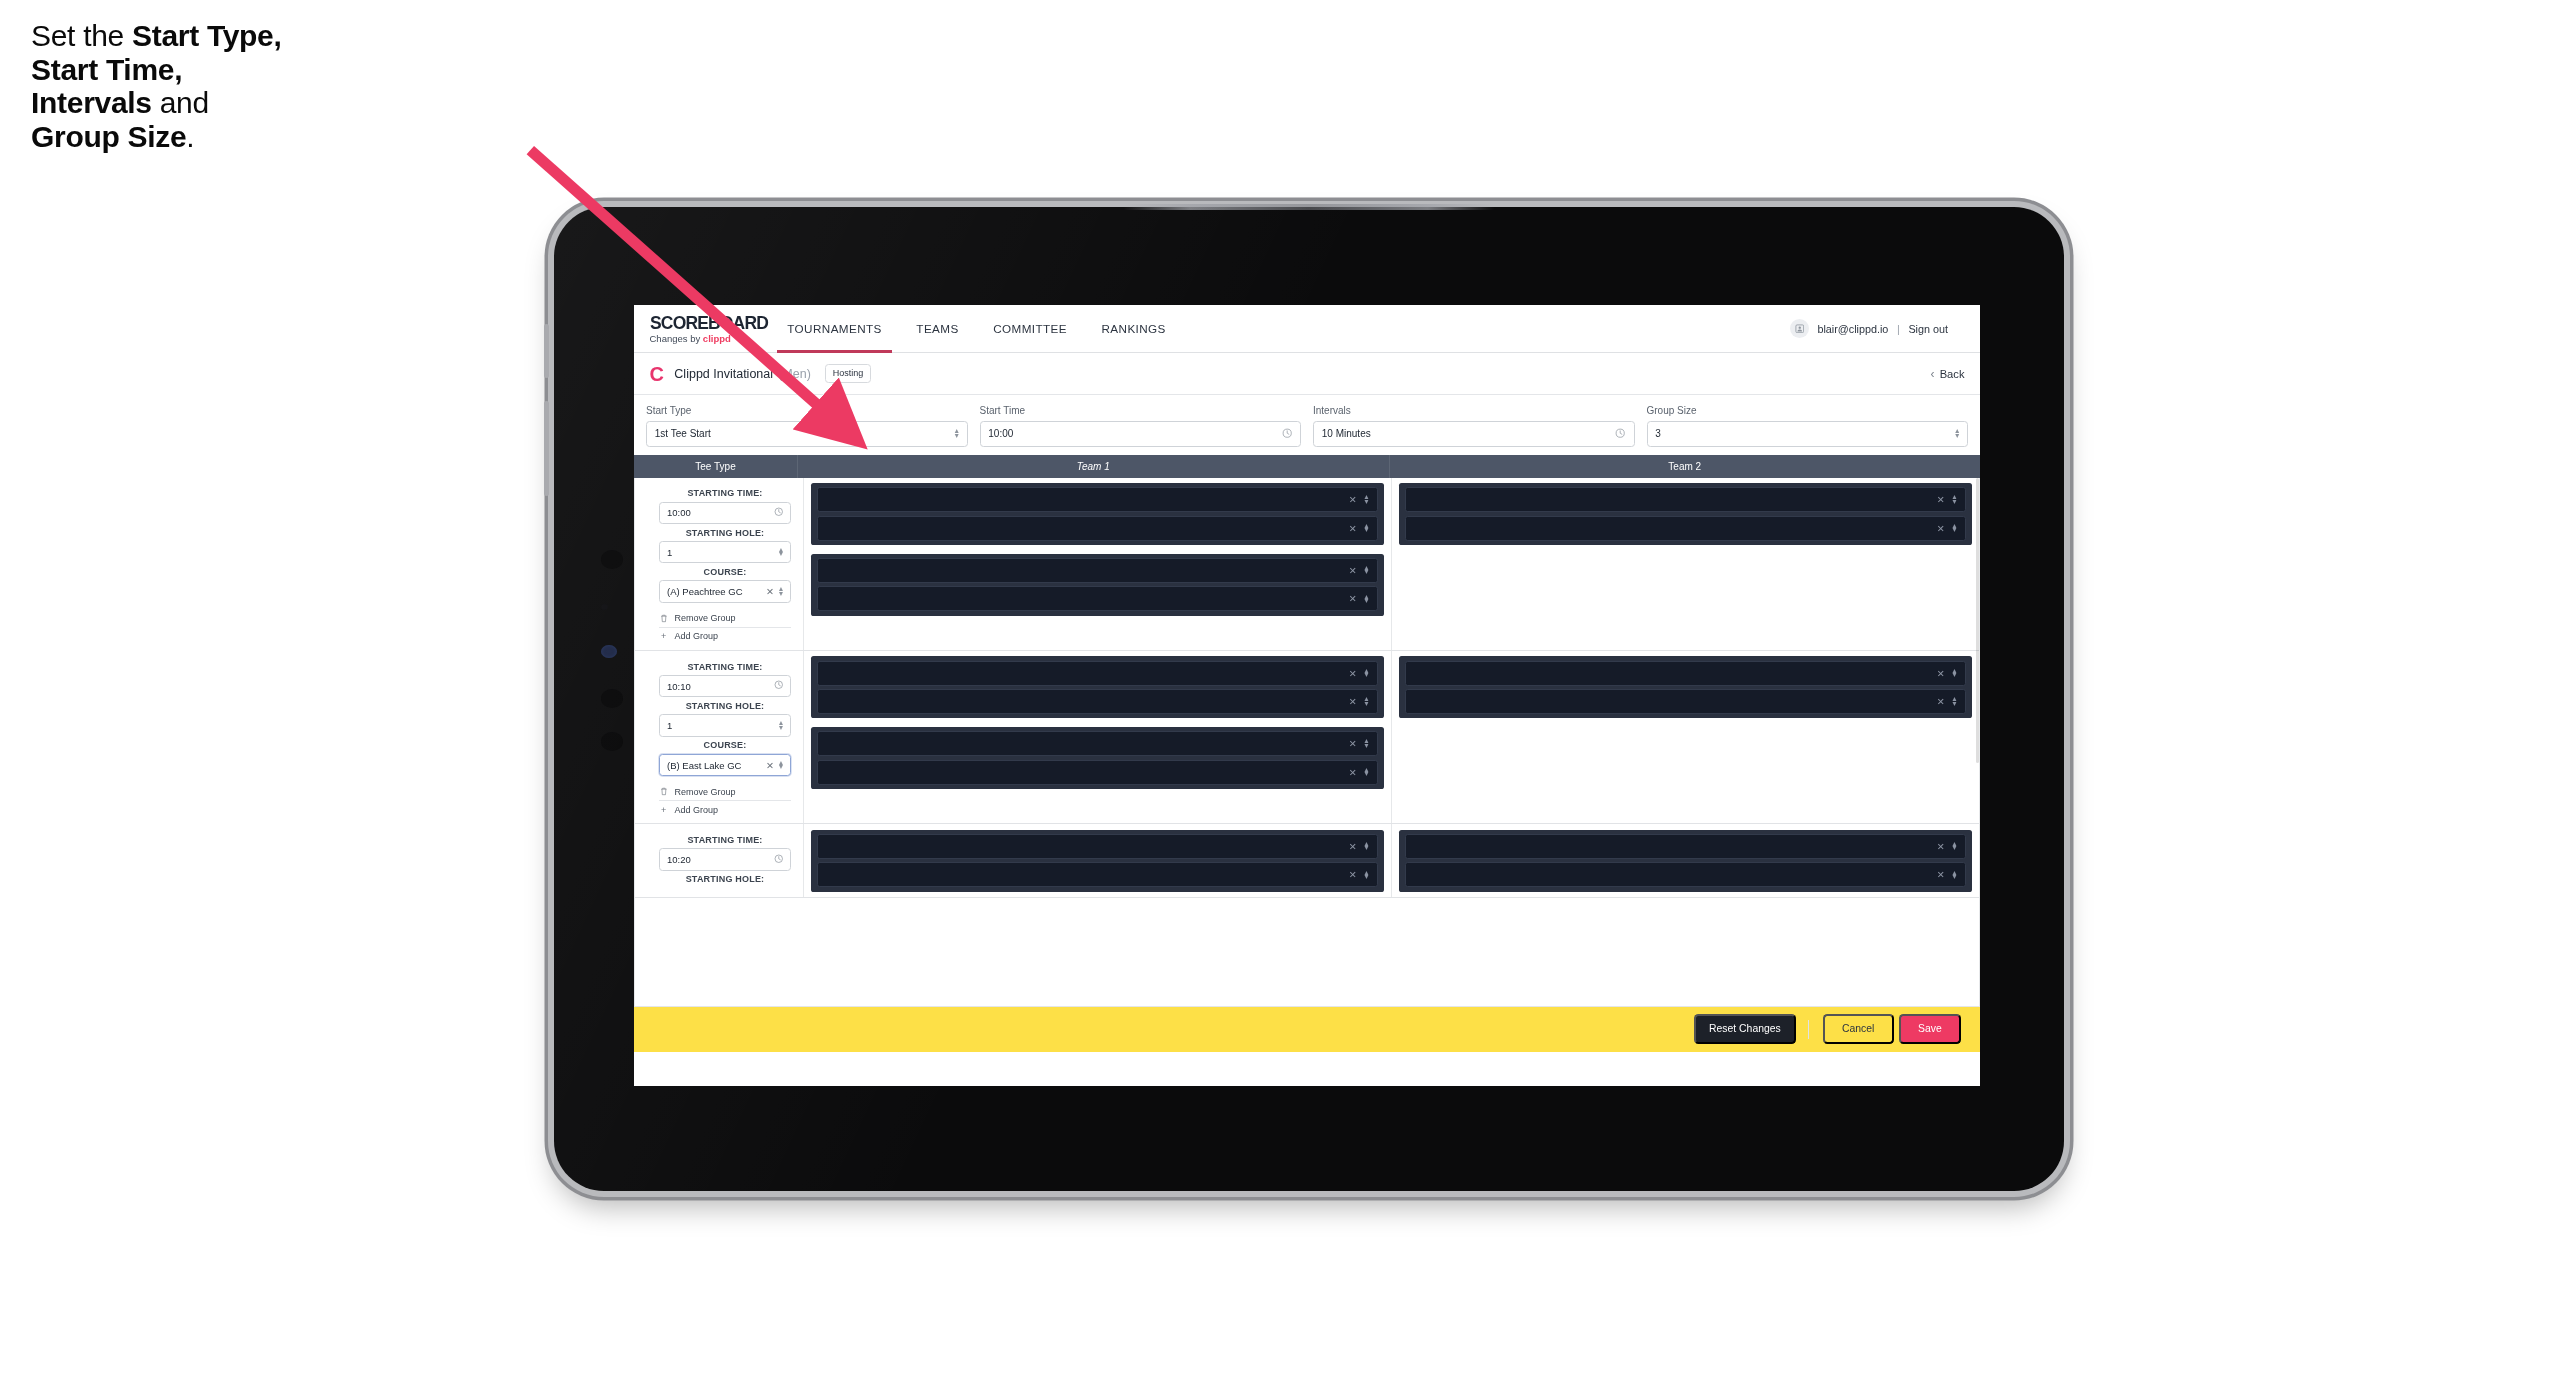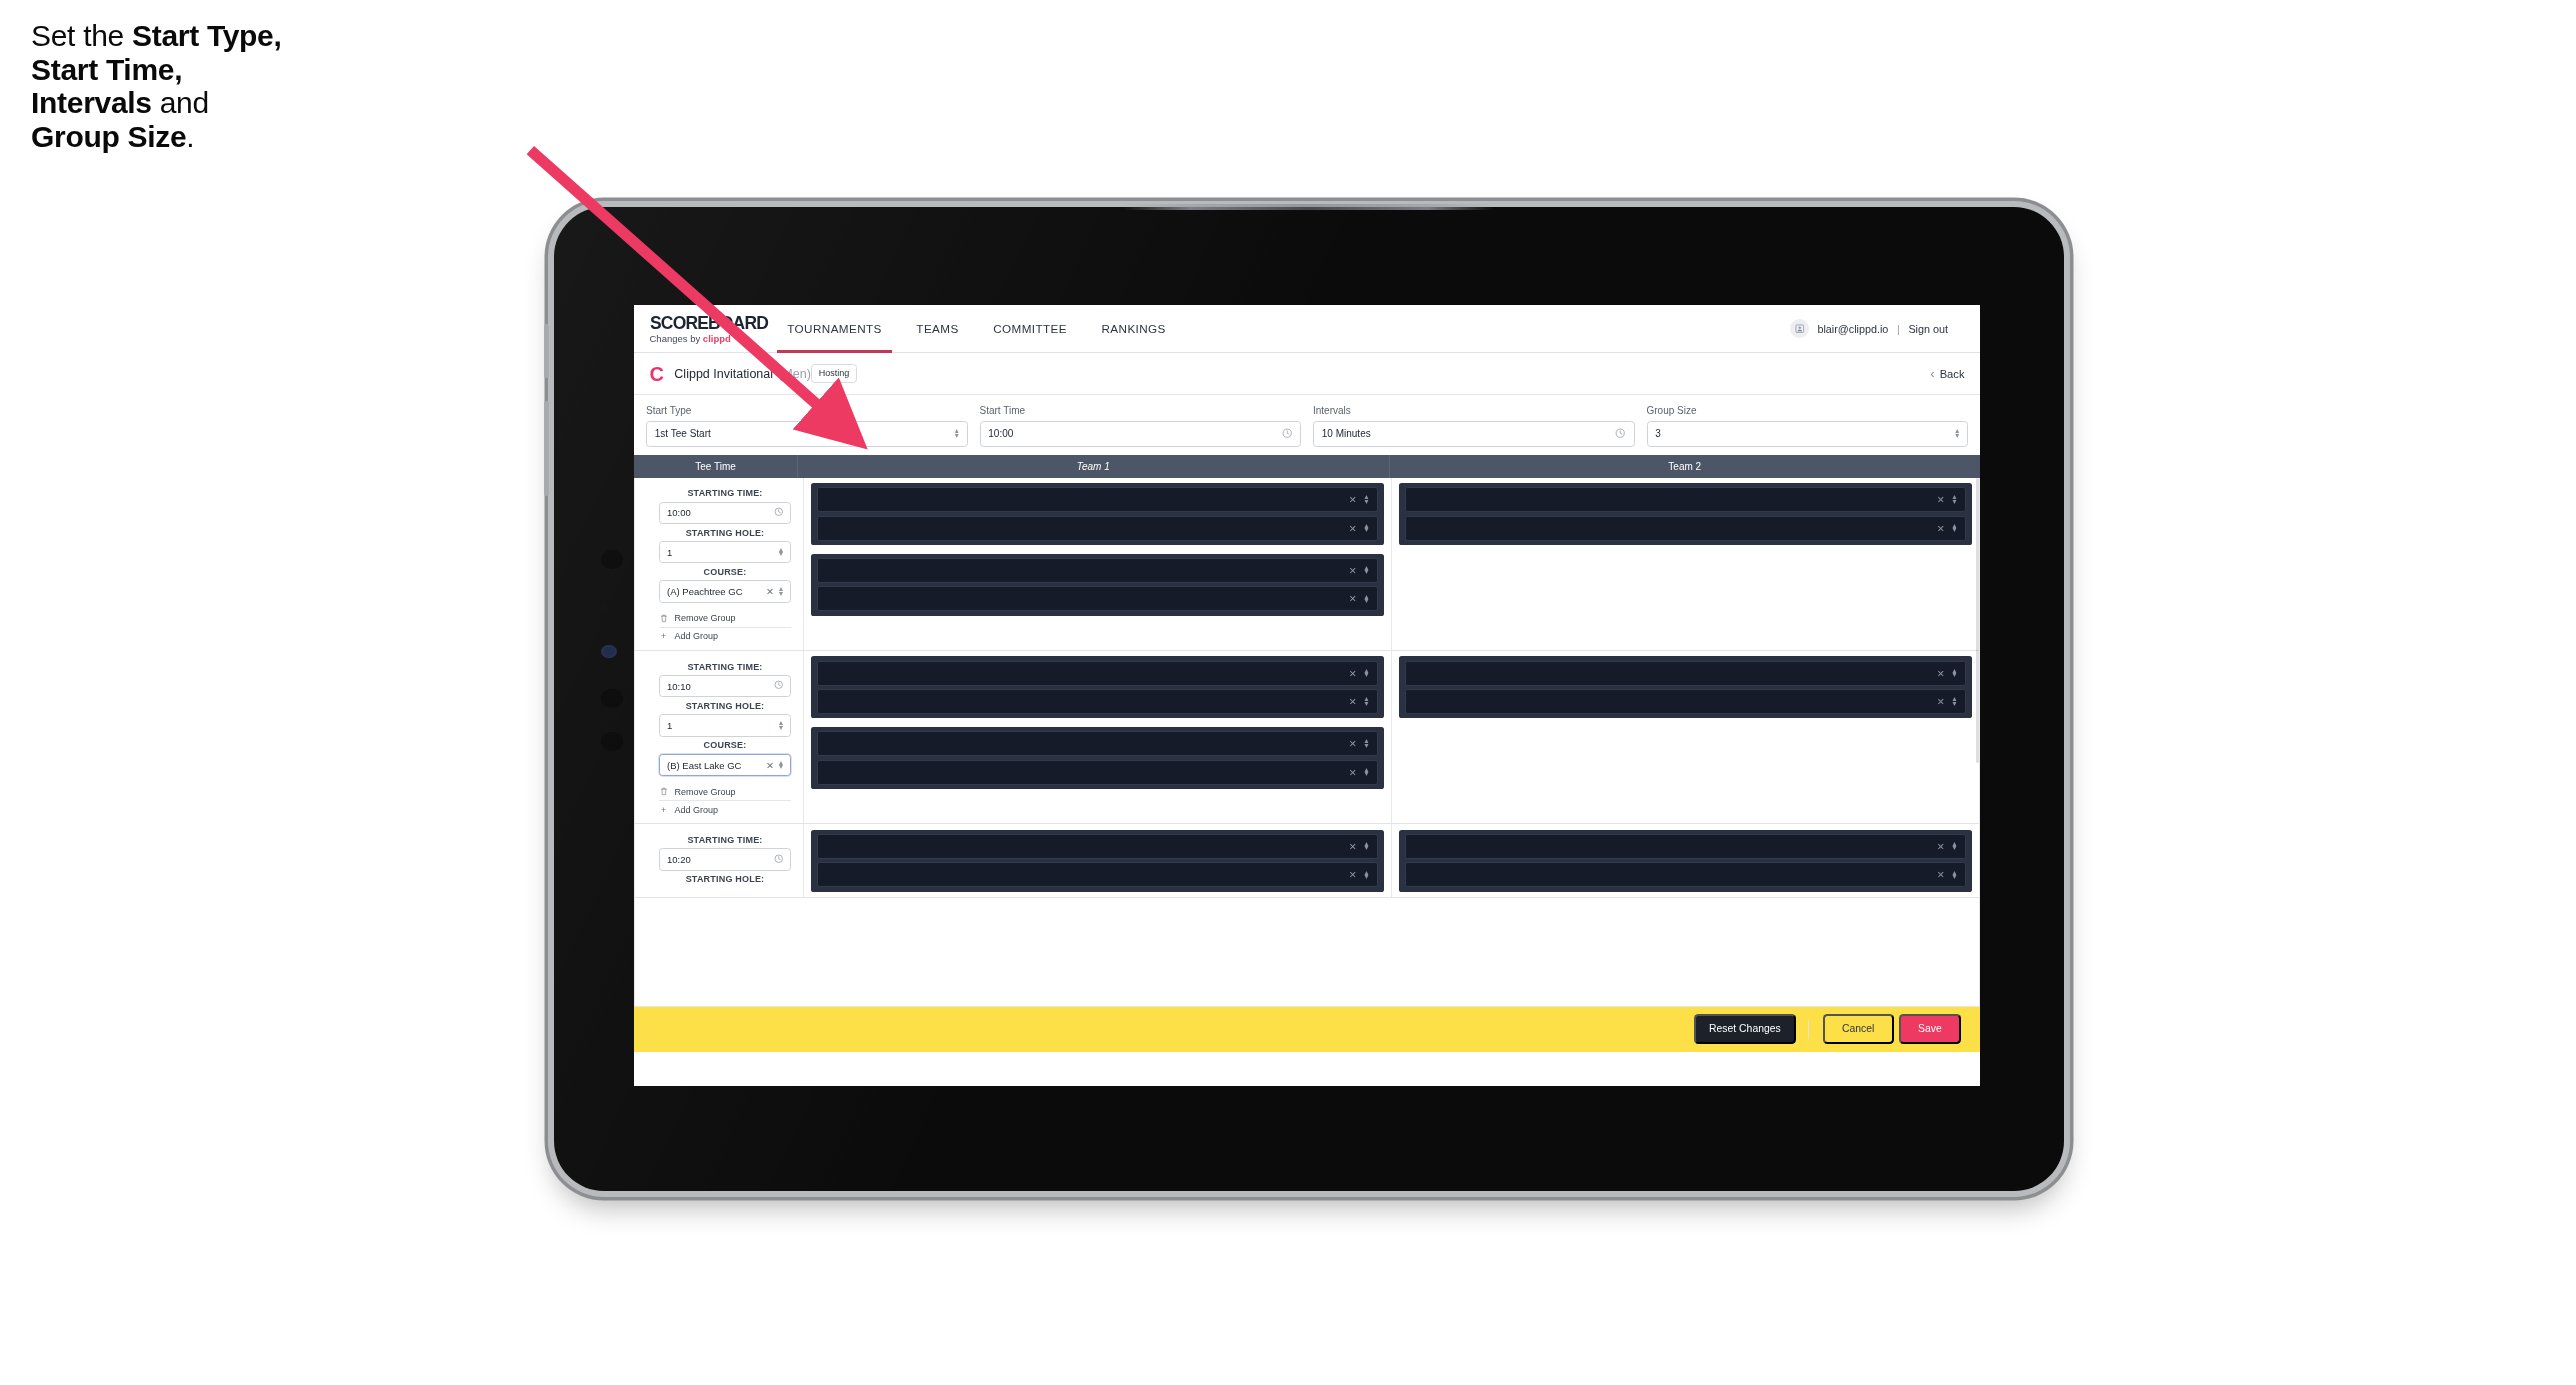--- a/index.html
+++ b/index.html
@@ -78,21 +78,21 @@
   .avatar svg{ display:block; }
   .usep{ color:#9aa1ab; }
   .signout{ cursor:pointer; }
 
   
   .tbar{ height:41px; display:flex; align-items:center; border-bottom:0.9px solid #e4e6e9; padding:0 15.5px; background:#fff;}
   .clogo{ font-size:20px; font-weight:800; color:#e8356d; line-height:1; margin-right:10.4px; }
   .tname{ font-size:12.5px; color:#222a35; }
   .tgender{ font-size:12.5px; color:#9aa1ab; margin-left:5.2px;}
   .hostchip{
-    margin-left:0; font-size:9px; color:#2c3440; border:0.9px solid #d7dade;
+    margin-left:14px; font-size:9px; color:#2c3440; border:0.9px solid #d7dade;
     border-radius:3.5px; padding:4.3px 7px; background:#fff; line-height:1;
   }
   .tspacer{ flex:1; }
   .backlink{ font-size:11.2px; color:#2c3440; display:flex; align-items:center; gap:5.2px; cursor:pointer;}
   .backlink .chev{ color:#7d848e; font-size:12px; }
 
   
   .controls{ display:flex; gap:12px; padding:10.4px 12px 8.6px 12px; background:#fff; }
   .ctrl{ flex:1; }
   .ctrl-label{ font-size:10px; color:#5b636e; margin-bottom:4.3px; }
@@ -274,21 +274,21 @@
             <span class="stepper">
                 <span>▴</span>
                 <span>▾</span>
               </span>
           </div>
         </div>
 
       </div>
 
       <div class="tbl-head">
-        <div class="th tee">Tee Time</div>
+        <div class="th tee">Tee Type</div>
         <div class="th t1">Team 1</div>
         <div class="th t2">Team 2</div>
       </div>
 
       <div class="tbl-body">
 
         <div class="grp">
           <div class="teecol">
             <div class="fl-label">STARTING TIME:</div>
             <div class="fl-field">

